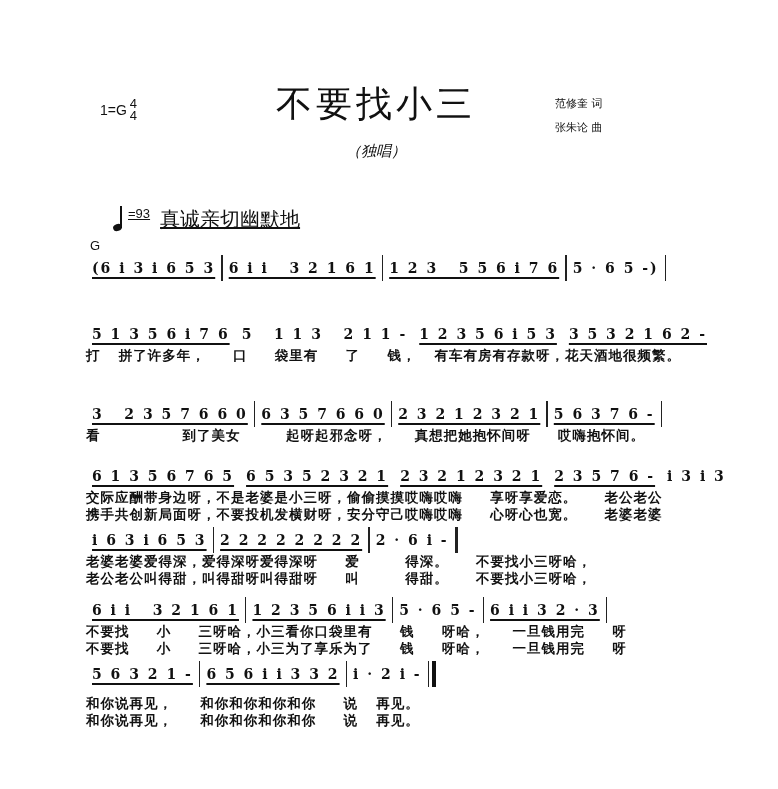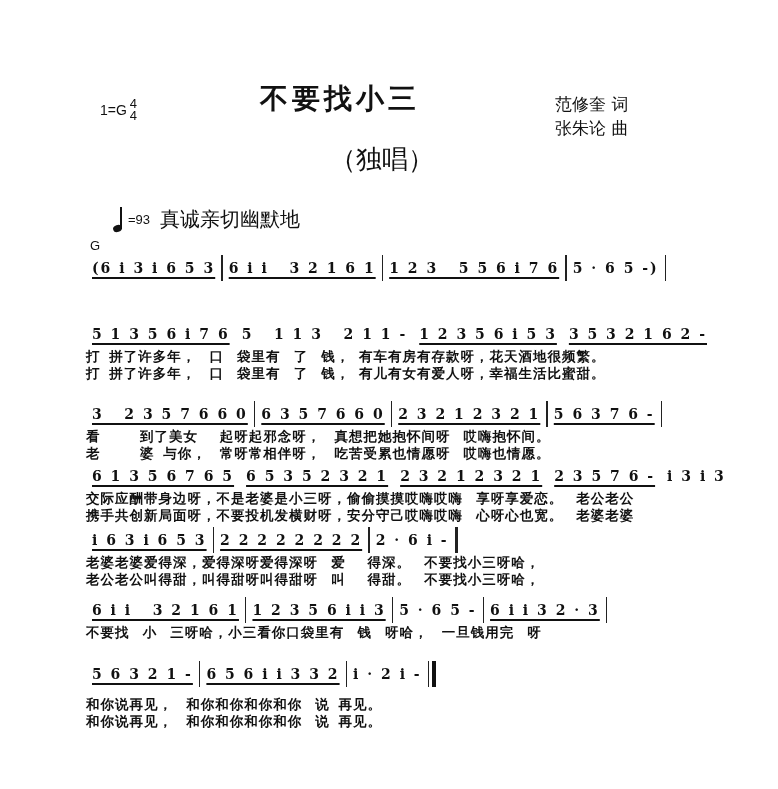--- a/index.html
+++ b/index.html
@@ -1,35 +1,35 @@
 <!DOCTYPE html>
 <html><head>
 <meta charset="utf-8">
 <style>
   html, body { margin:0; padding:0; background:#ffffff; }
   body { width:778px; height:789px; position:relative; overflow:hidden; font-family:"DejaVu Serif", serif; color:#111; }
   .abs { position:absolute; }
   .key { left:100px; top:98px; font-family:"Liberation Sans", sans-serif; font-size:14px; display:flex; align-items:center; }
   .frac { display:inline-flex; flex-direction:column; font-size:13px; line-height:12px; margin-left:3px; text-align:center; }
-  .title { left:260px; top:80px; font-family:"DejaVu Sans", sans-serif; font-size:28px; letter-spacing:4px; font-weight:700; }
-  .subtitle { left:330px; top:142px; font-family:"DejaVu Sans", sans-serif; font-size:26px; }
-  .credits { left:555px; top:92px; font-family:"DejaVu Sans", sans-serif; font-size:17px; line-height:24px; }
-  .tempo { left:112px; top:206px; font-family:"DejaVu Sans", sans-serif; font-size:20px; display:flex; align-items:center; }
+  .title { left:276px; top:80px; font-family:"DejaVu Sans", sans-serif; font-size:36px; letter-spacing:4px; font-weight:400; }
+  .subtitle { left:346px; top:142px; font-family:"DejaVu Sans", sans-serif; font-size:15px;font-style:italic; }
+  .credits { left:555px; top:92px; font-family:"DejaVu Sans", sans-serif; font-size:11px; line-height:24px; }
+  .tempo { left:112px; top:206px; font-family:"DejaVu Sans", sans-serif; font-size:20px; display:flex; align-items:flex-start;text-decoration:underline; }
   .tempo .num { font-family:"Liberation Sans", sans-serif; font-size:13px; margin-right:10px; }
   .note-icon { width:14px; height:26px; position:relative; margin-right:2px; }
   .note-icon .stem { position:absolute; left:8px; top:0; width:1.5px; height:22px; background:#111; }
   .note-icon .head { position:absolute; left:1px; top:18px; width:9px; height:7px; background:#111; border-radius:50%; transform:rotate(-20deg); }
   .chord { left:90px; top:238px; font-family:"Liberation Sans", sans-serif; font-size:13px; }
   .sys { position:absolute; left:86px; width:610px; }
   .notes-row { display:flex; align-items:center; font-family:"DejaVu Serif", serif; font-weight:bold; font-size:14px; height:28px; white-space:pre; }
   .bar { display:flex; align-items:center; padding:0 6px; letter-spacing:2px; }
   .barline { width:1.5px; height:26px; background:#222; }
   .endline { width:4px; height:26px; background:#111; margin-left:3px; }
   .ul { text-decoration:underline; text-underline-offset:4px; text-decoration-thickness:1.5px; }
-  .lyr { font-family:Liberation Serif, serif; font-weight:bold; font-size:13.5px; line-height:17px; white-space:pre; letter-spacing:1px; }
+  .lyr { font-family:Liberation Mono, monospace; font-weight:bold; font-size:13.5px; line-height:17px; white-space:pre; letter-spacing:1px; }
 </style>
 </head>
 <body>
 
 <div class="abs key">
   <span>1=G</span>
   <span class="frac">
     <span>4</span>
     <span>4</span>
   </span>
@@ -64,32 +64,30 @@
 </div>
 
 <div class="sys" style="top:320px;">
   <div class="notes-row">
     <span class="bar ul">5 1 3 5 6 i 7 6</span><span class="barline"></span>
     <span class="bar">5   1 1 3   2 1 1 -</span><span class="barline"></span>
     <span class="bar ul">1 2 3 5 6 i 5 3</span><span class="barline"></span>
     <span class="bar ul">3 5 3 2 1 6 2 -</span><span class="barline"></span>
   </div>
   <div class="lyr">打  拼了许多年，   口   袋里有   了   钱，  有车有房有存款呀，花天酒地很频繁。</div>
-  <div class="lyr">打  拼了许多年，   口   袋里有   了   钱，  有儿有女有爱人呀，幸福生活比蜜甜。</div>
 </div>
 
 <div class="sys" style="top:400px;">
   <div class="notes-row">
     <span class="bar ul">3   2 3 5 7 6 6 0</span><span class="barline"></span>
     <span class="bar ul">6 3 5 7 6 6 0</span><span class="barline"></span>
     <span class="bar ul">2 3 2 1 2 3 2 1</span><span class="barline"></span>
     <span class="bar ul">5 6 3 7 6 -</span><span class="barline"></span>
   </div>
   <div class="lyr">看         到了美女     起呀起邪念呀，   真想把她抱怀间呀   哎嗨抱怀间。</div>
-  <div class="lyr">老         婆  与你，   常呀常相伴呀，   吃苦受累也情愿呀   哎嗨也情愿。</div>
 </div>
 
 <div class="sys" style="top:462px;">
   <div class="notes-row">
     <span class="bar ul">6 1 3 5 6 7 6 5</span><span class="barline"></span>
     <span class="bar ul">6 5 3 5 2 3 2 1</span><span class="barline"></span>
     <span class="bar ul">2 3 2 1 2 3 2 1</span><span class="barline"></span>
     <span class="bar ul">2 3 5 7 6 -</span><span class="barline"></span>
     <span class="bar">i 3 i 3</span><span class="barline"></span>
   </div>
@@ -109,20 +107,21 @@
 </div>
 
 <div class="sys" style="top:596px;">
   <div class="notes-row">
     <span class="bar ul">6 i i   3 2 1 6 1</span><span class="barline"></span>
     <span class="bar ul">1 2 3 5 6 i i 3</span><span class="barline"></span>
     <span class="bar">5 · 6 5 -</span><span class="barline"></span>
     <span class="bar ul">6 i i 3 2 · 3</span><span class="barline"></span>
   </div>
   <div class="lyr">不要找   小   三呀哈，小三看你口袋里有   钱   呀哈，   一旦钱用完   呀</div>
+  <div class="lyr">不要找   小   三呀哈，小三为了享乐为了   钱   呀哈，   一旦钱用完   呀</div>
 </div>
 
 <div class="sys" style="top:660px;">
   <div class="notes-row">
     <span class="bar ul">5 6 3 2 1 -</span><span class="barline"></span>
     <span class="bar ul">6 5 6 i i 3 3 2</span><span class="barline"></span>
     <span class="bar">i · 2 i -</span><span class="barline"></span><span class="endline"></span>
   </div>
   <div class="lyr" style="margin-top:8px;">和你说再见，   和你和你和你和你   说  再见。</div>
   <div class="lyr">和你说再见，   和你和你和你和你   说  再见。</div>

